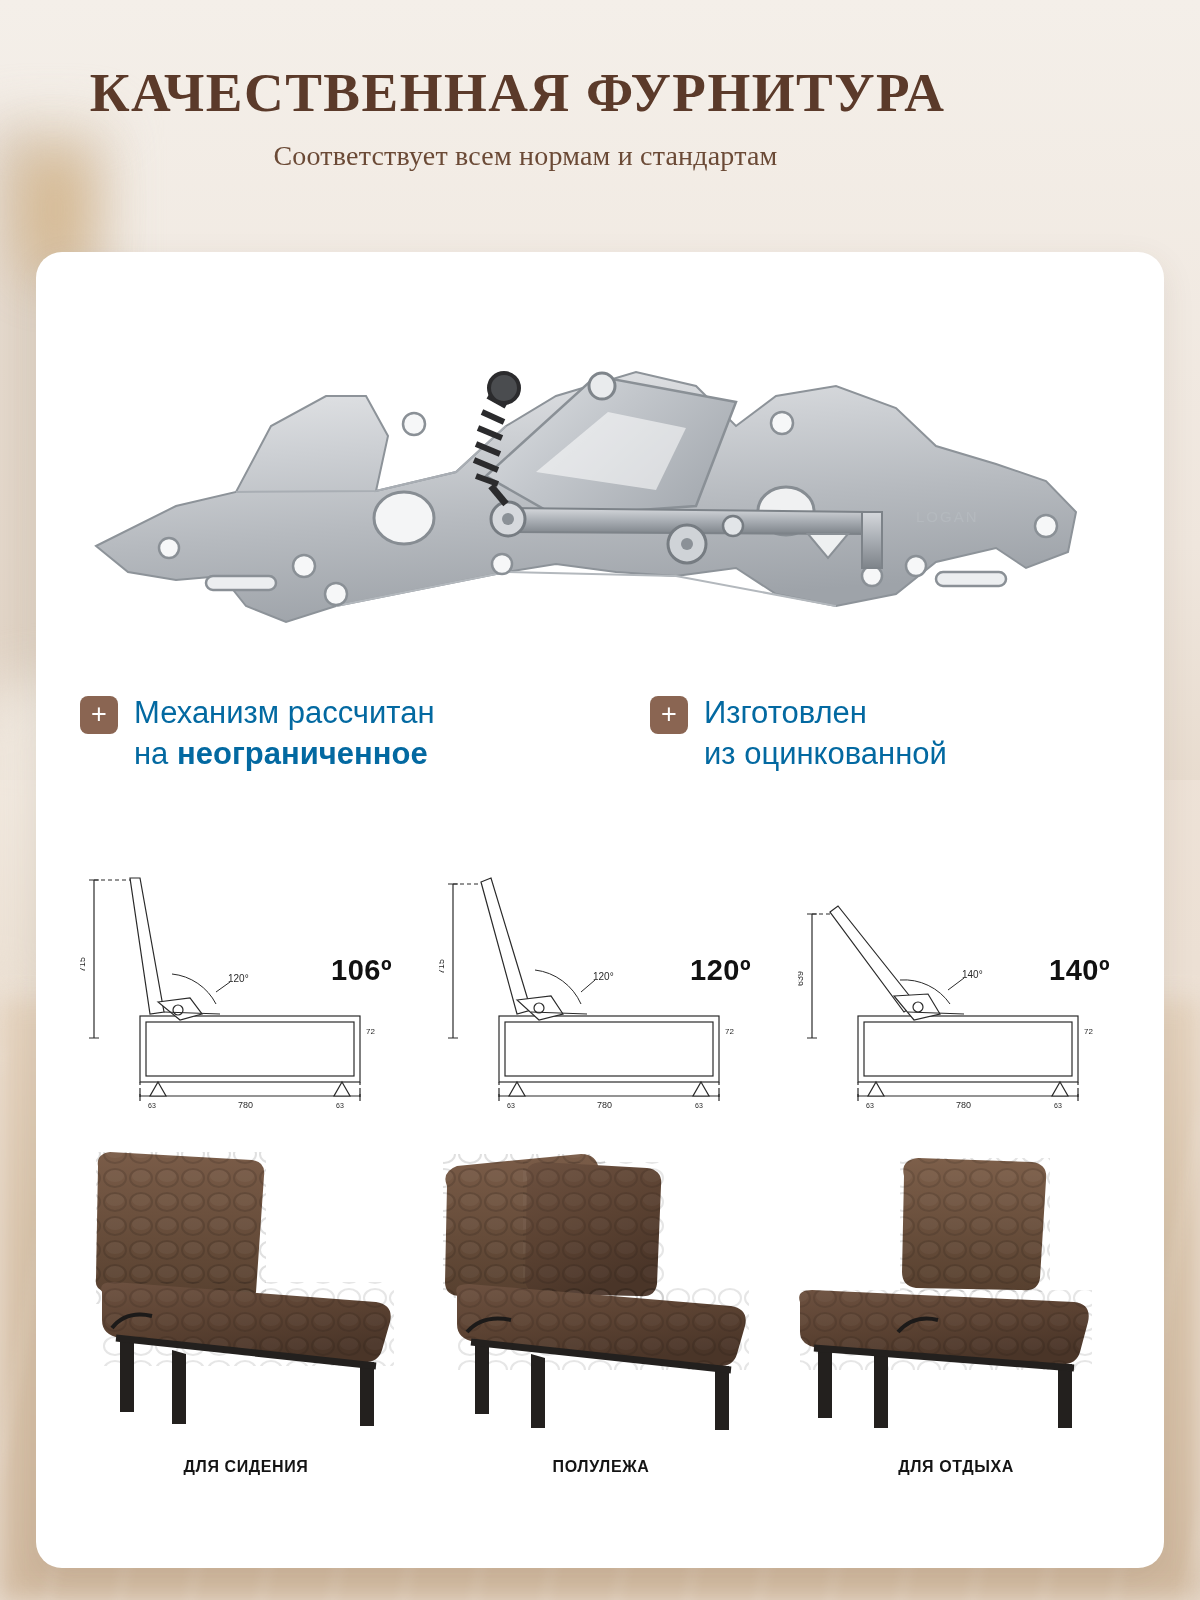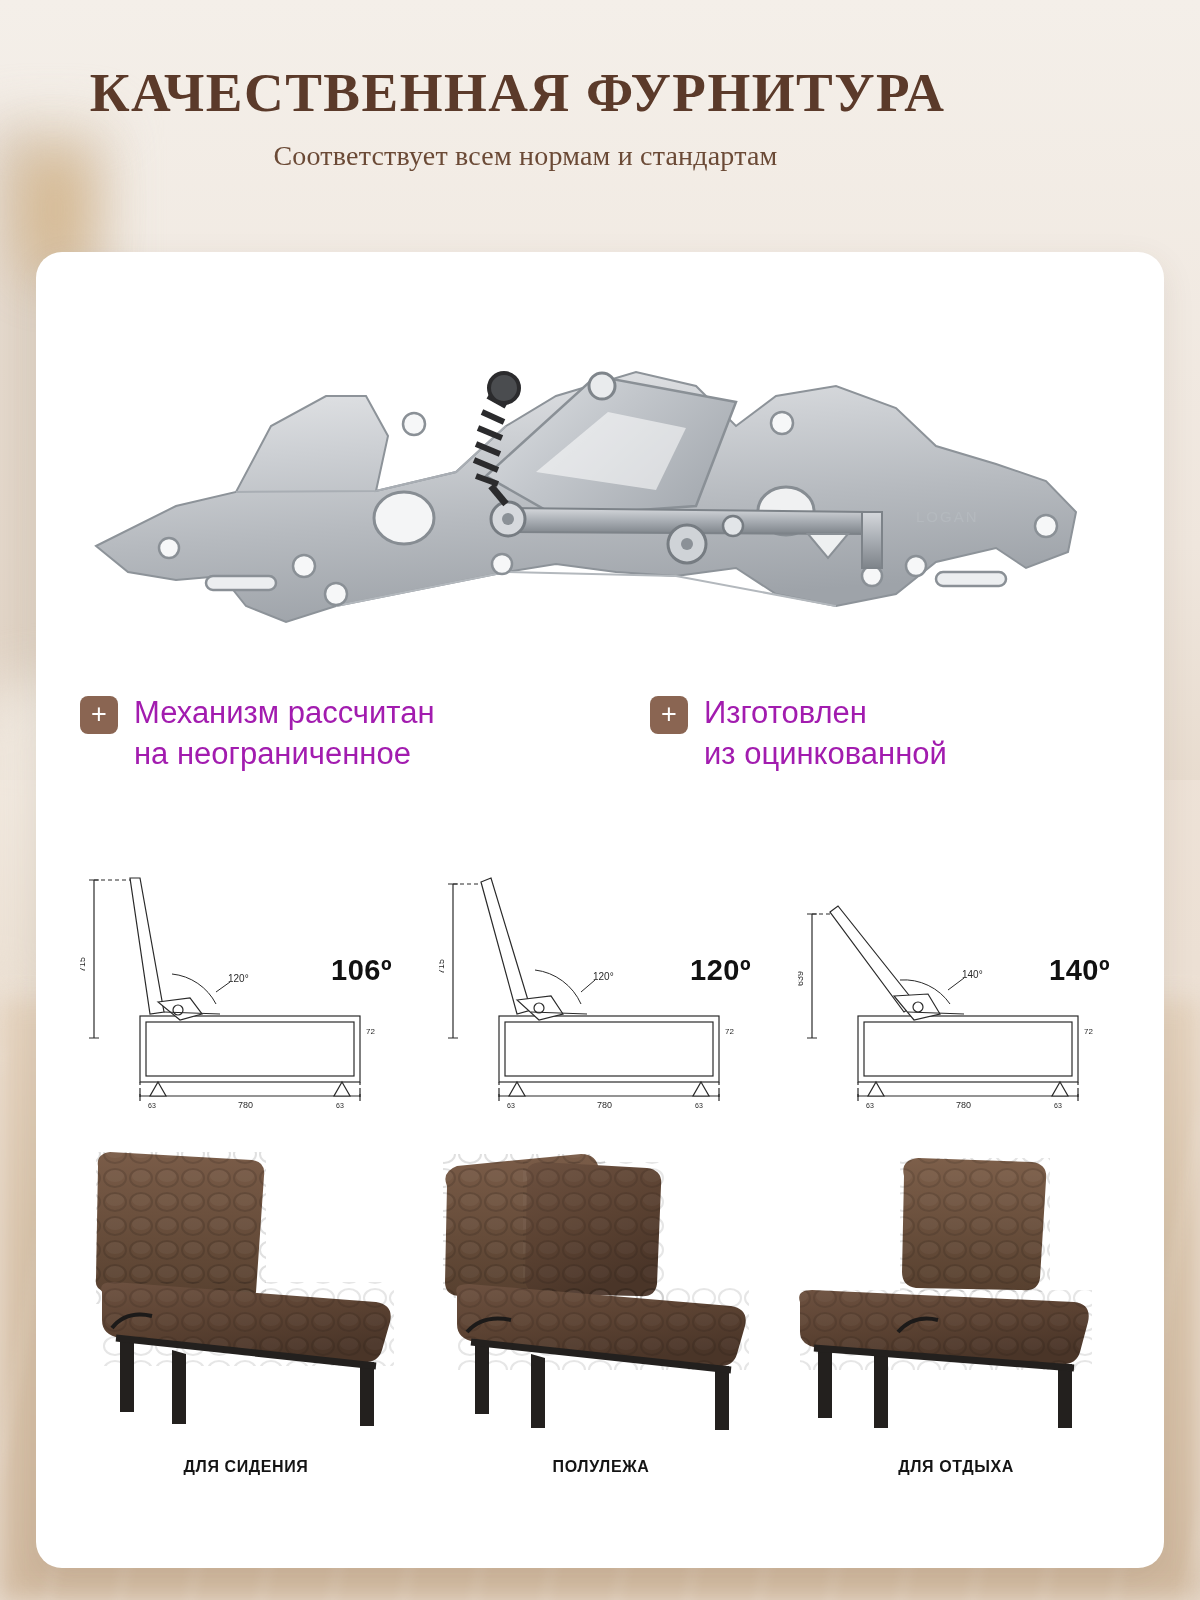--- a/index.html
+++ b/index.html
@@ -130,23 +130,23 @@
     color: #ffffff;
     font-size: 27px;
     line-height: 36px;
     text-align: center;
     font-weight: 400;
     margin-top: 4px;
   }
   .feature-text {
     font-size: 31px;
     line-height: 1.33;
-    color: #a21caf;
-  }
-  .feature-text b { font-weight: normal; }
+    color: #0369a1;
+  }
+  .feature-text b { font-weight: bold; }
 
   
   .diagrams {
     position: absolute;
     left: 44px;
     top: 610px;
     width: 1048px;
     display: flex;
     justify-content: space-between;
   }

